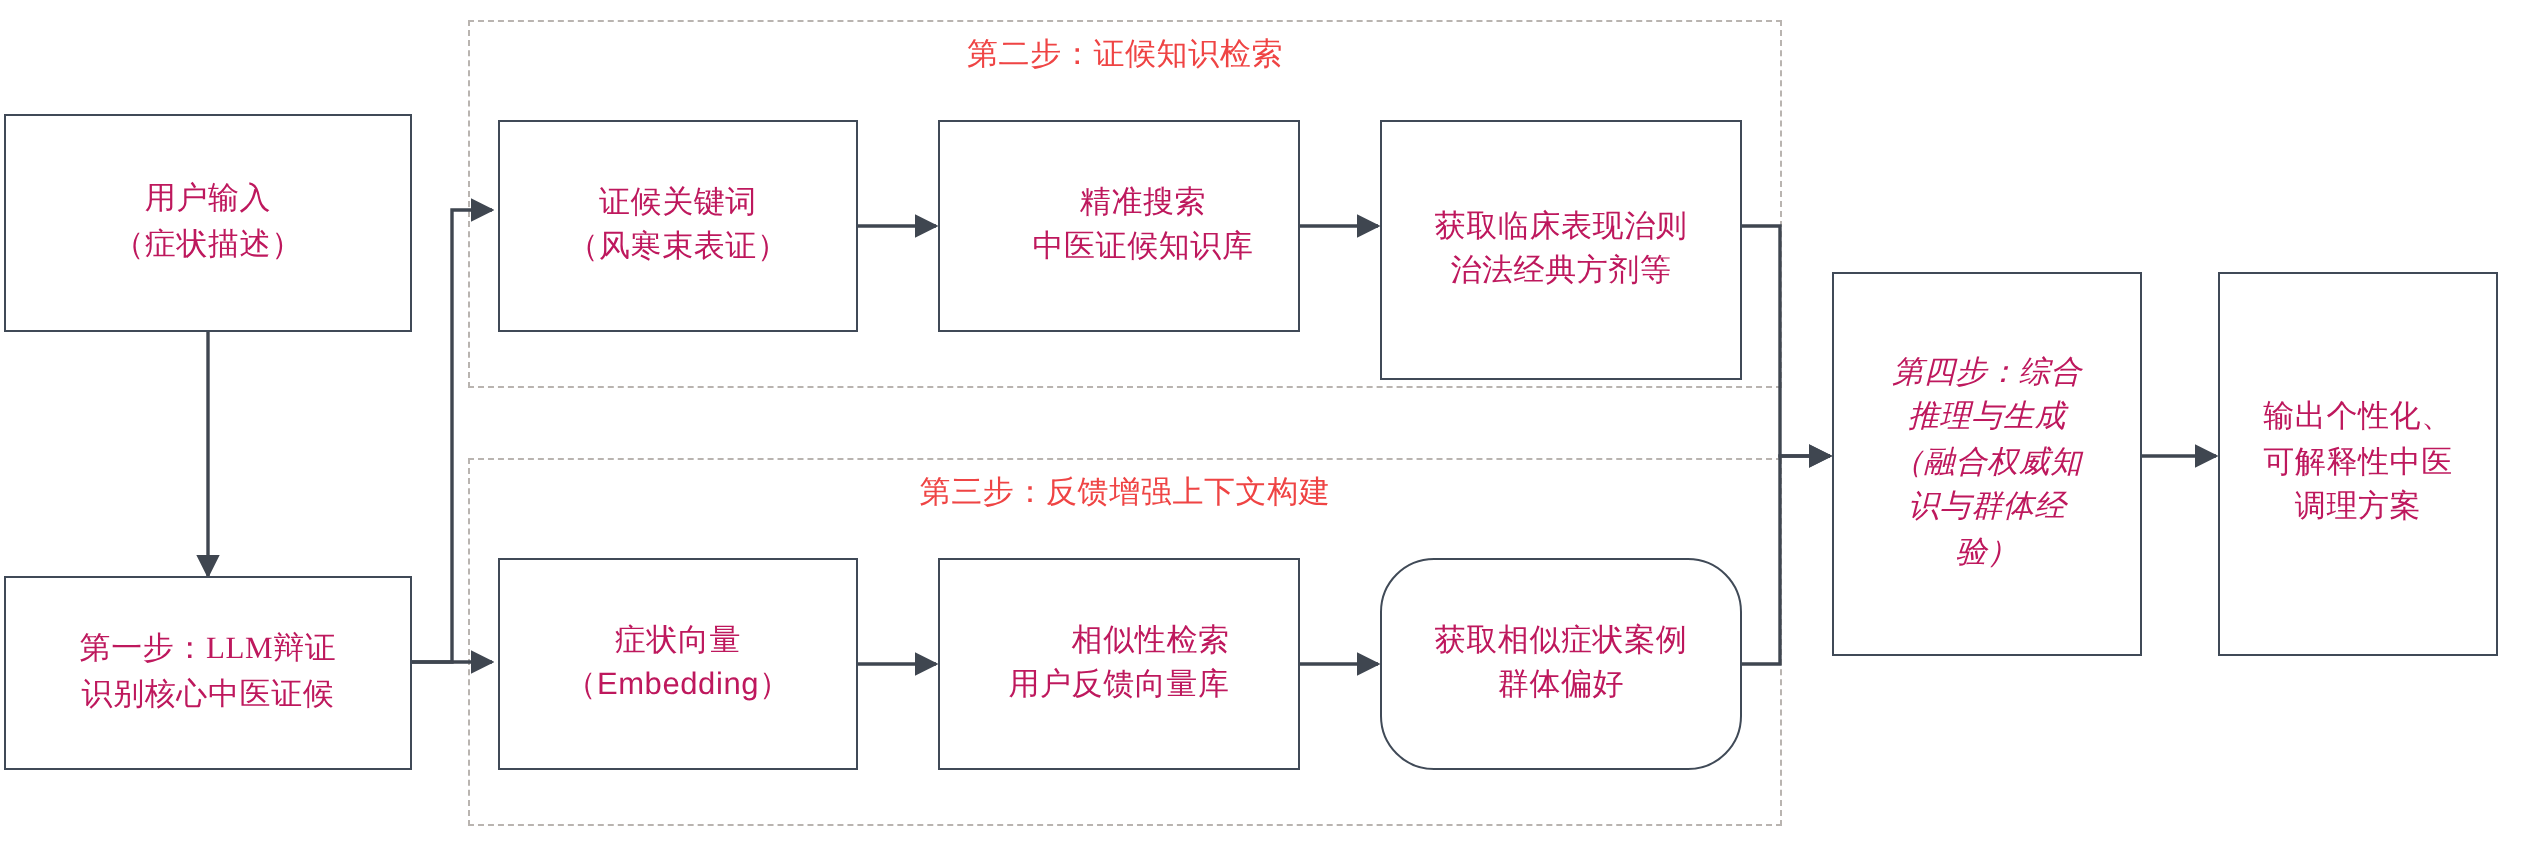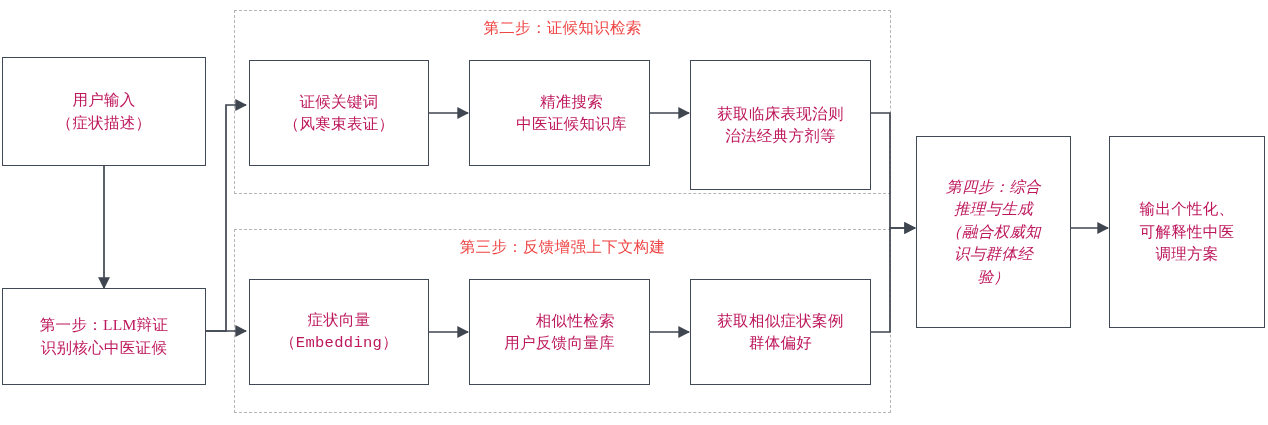--- a/index.html
+++ b/index.html
@@ -51,21 +51,21 @@
   }
   .edge-layer {
     position: absolute;
     left: 0;
     top: 0;
     width: 1268px;
     height: 425px;
     pointer-events: none;
   }
   .mono {
-    font-family: Liberation Mono, monospace;
+    font-family: Liberation Sans, sans-serif;
   }
 </style>
 </head>
 <body>
 
 <div id="canvas">
 
   <div class="group" style="left:234px; top:10px; width:657px; height:184px;"></div>
   <div class="group-title" style="left:234px; top:18px; width:657px;">第二步：证候知识检索</div>
 
@@ -115,26 +115,26 @@
 治法经典方剂等</div>
 
   <div class="node" style="left:249px; top:279px; width:180px; height:106px;">
     <span class="mono">症状向量
 （Embedding）</span>
   </div>
 
   <div class="node" style="left:469px; top:279px; width:181px; height:106px;text-align:right;">相似性检索
 用户反馈向量库</div>
 
-  <div class="node" style="left:690px; top:279px; width:181px; height:106px;">获取相似症状案例
+  <div class="node" style="left:690px; top:279px; width:181px; height:106px;border-radius:27px;">获取相似症状案例
 群体偏好</div>
 
   <div class="node" style="left:916px; top:136px; width:155px; height:192px;font-style:italic;">第四步：综合
 推理与生成
 （融合权威知
 识与群体经
 验）</div>
 
-  <div class="node" style="left:1109px; top:136px; width:156px; height:192px;">输出个性化、
+  <div class="node" style="left:1109px; top:136px; width:140px; height:192px;">输出个性化、
 可解释性中医
 调理方案</div>
 
 </div>
 
 </body></html>

